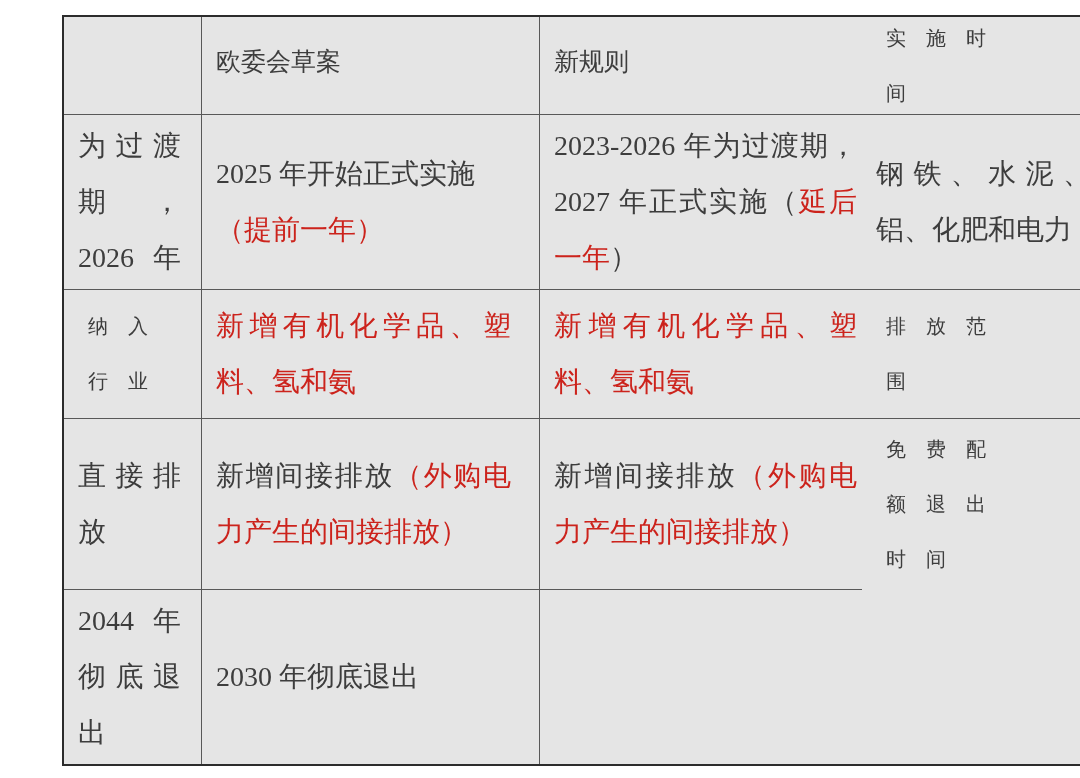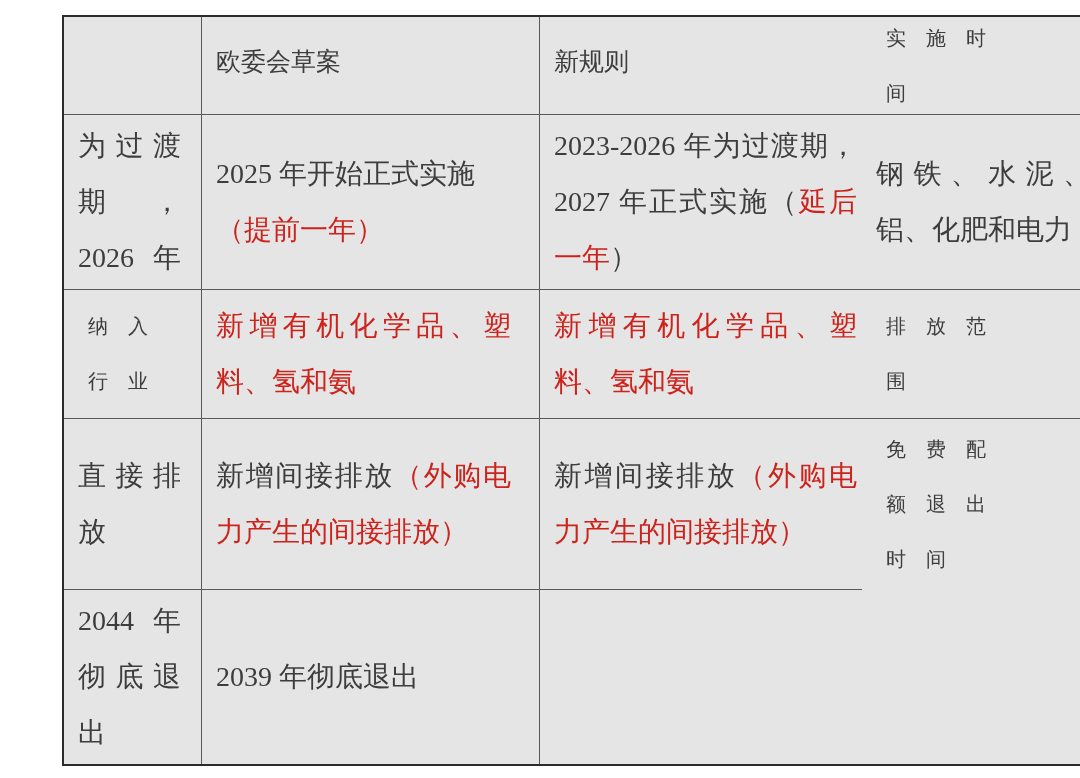--- a/index.html
+++ b/index.html
@@ -119,16 +119,16 @@
       <div class="cell body-cell col-3">
         <div><span class="seg">新增间接排放</span><span class="seg red">（外购电力产生的间接排放）</span></div>
       </div>
       <div class="cell label-cell col-0 row-last">
         <span class="label-text">免费配额退出时间</span>
       </div>
       <div class="cell body-cell col-1 row-last">
         <div><span class="seg">2044 年彻底退出</span></div>
       </div>
       <div class="cell body-cell col-2 row-last">
-        <div><span class="seg">2039 年彻底退出</span></div>
+        <div><span class="seg">2030 年彻底退出</span></div>
       </div>
     </div>
 </div>
 
 </body></html>

